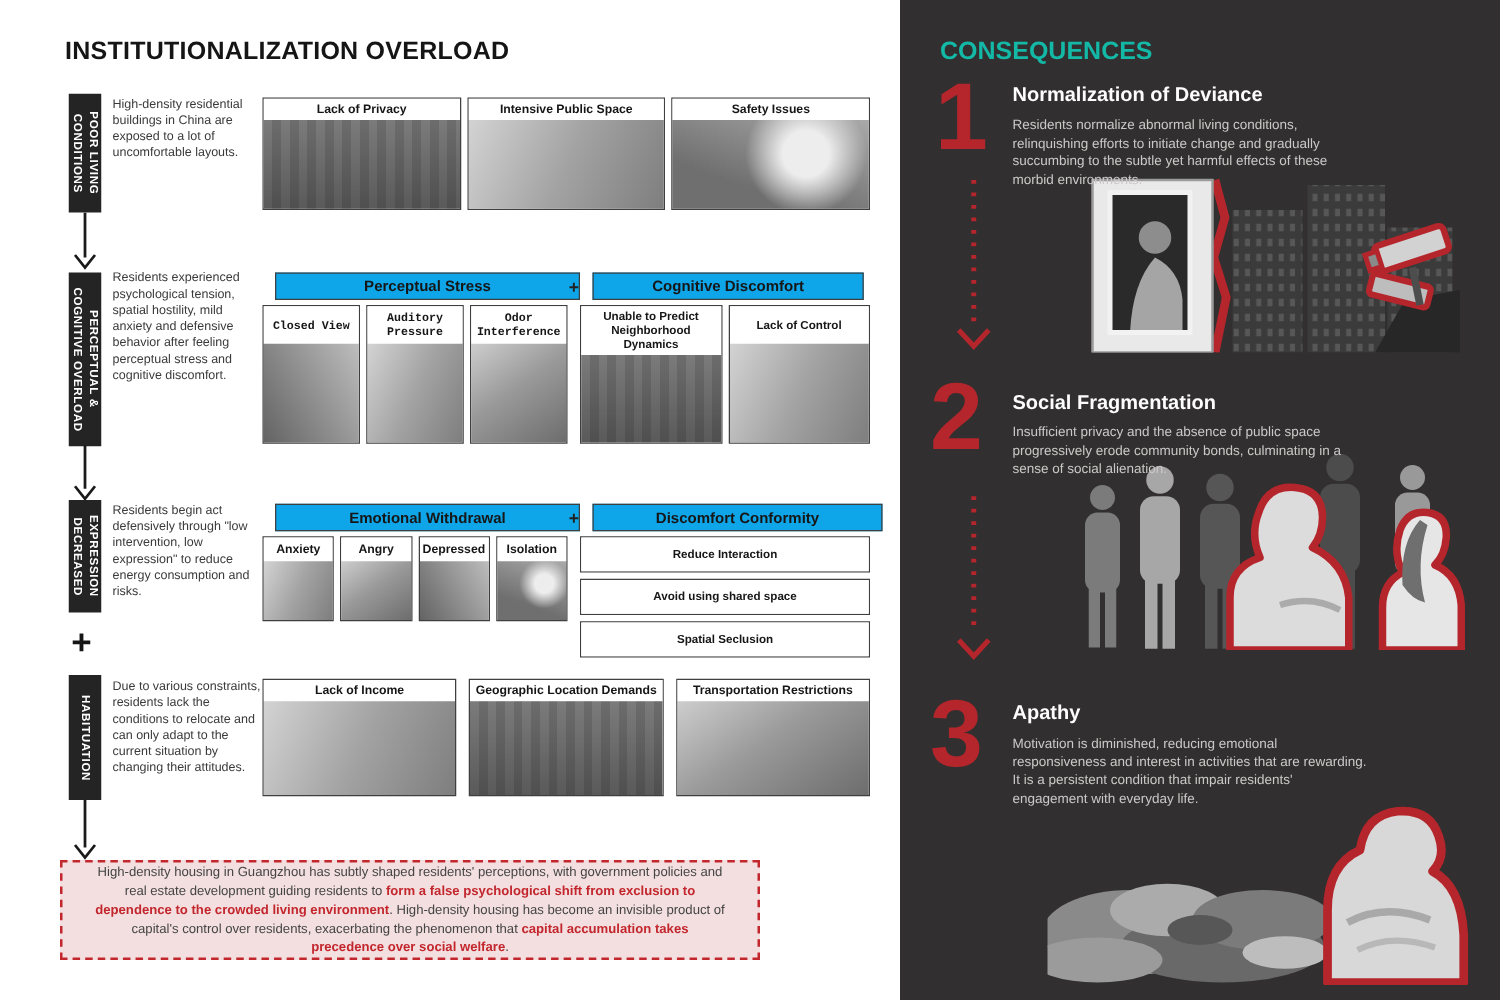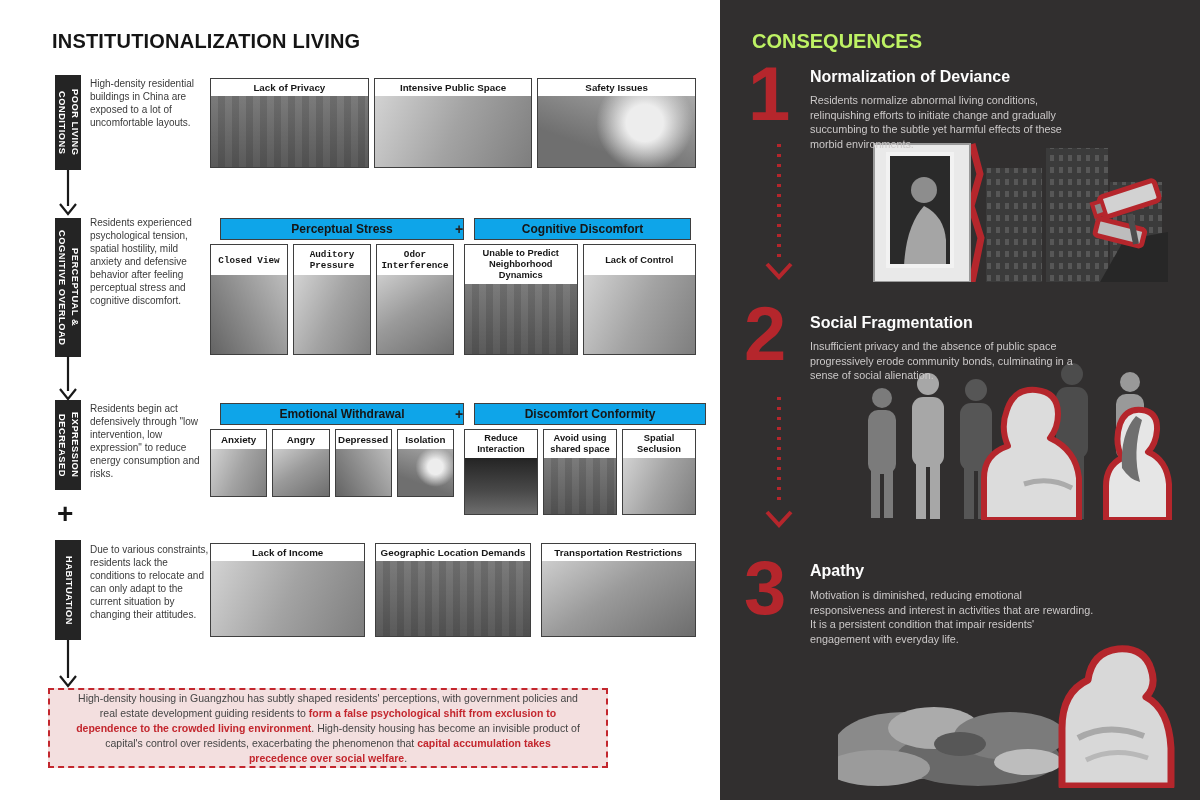--- a/index.html
+++ b/index.html
@@ -24,21 +24,21 @@
   .tilerow{position:absolute;display:flex;gap:5px;}
   .tile{flex:1;border:1.5px solid #3f3f3f;background:#fff;display:flex;flex-direction:column;box-sizing:border-box;}
   .tile-label{background:#fff;color:#161616;font-weight:700;font-size:9.8px;line-height:11px;
     display:flex;align-items:center;justify-content:center;text-align:center;padding:3px 2px;}
   .tile-img{flex:1;}
 
   .row1{left:210px;top:78px;width:486px;height:90px;}
   .row2a{left:210px;top:244px;width:244px;height:111px;font-family:Liberation Mono, monospace;}
   .row2b{left:464px;top:244px;width:232px;height:111px;}
   .row3a{left:210px;top:429px;width:244px;height:68px;}
-  .row3b{left:464px;top:429px;width:232px;height:86px;}
+  .row3b{left:464px;top:429px;width:232px;height:72px;flex-direction:column;}
   .row4{left:210px;top:543px;width:486px;height:94px;gap:10px;}
   .row2a .tile-label,.row2b .tile-label{min-height:24px;font-size:9.3px;}
   .row3a .tile-label{min-height:13px;}
   .row3b .tile-label{min-height:21px;font-size:9.3px;}
 
   .ghead{position:absolute;height:22px;background:#0ea5e9;border:1.5px solid #3f3f3f;box-sizing:border-box;
     display:flex;align-items:center;justify-content:center;font-size:12px;font-weight:700;color:#161616;margin-left:10px;}
   .gh2a{left:210px;top:218px;width:244px;} .gh2b{left:464px;top:218px;width:217px;}
   .gh3a{left:210px;top:403px;width:244px;} .gh3b{left:464px;top:403px;width:232px;}
   .gplus{position:absolute;width:10px;text-align:center;font-size:14px;font-weight:700;color:#222;}
@@ -58,39 +58,39 @@
   .ph-f{background:linear-gradient(240deg,#bdbdbd,#8b8b8b 55%,#636363);}
 
   
   .summary{position:absolute;left:48px;top:688px;width:560px;height:80px;background:#f3dfdf;
     border:2px dashed #c3272e;box-sizing:border-box;display:flex;align-items:center;justify-content:center;padding:6px 26px;}
   .summary p{margin:0;text-align:center;font-size:10.5px;line-height:15px;color:#454545;}
   .summary b{color:#c3272e;font-weight:700;}
 
   
   .right-panel{position:absolute;left:720px;top:0;width:480px;height:800px;background:#312f2f;color:#fff;}
-  .rp-title{position:absolute;left:32px;top:30px;font-size:20px;font-weight:800;color:#bef264;margin:0;}
+  .rp-title{position:absolute;left:32px;top:30px;font-size:20px;font-weight:800;color:#14b8a6;margin:0;}
   .cnum{position:absolute;font-size:76px;line-height:.85;font-weight:800;color:#b5262c;}
   .n1{left:28px;top:62px;} .n2{left:24px;top:302px;} .n3{left:24px;top:556px;}
   .chead{position:absolute;left:90px;font-size:16px;font-weight:700;color:#fdfdfd;margin:0;z-index:3;}
   .h1{top:68px;} .h2{top:314px;} .h3{top:562px;}
   .ctext{position:absolute;left:90px;width:272px;font-size:10.8px;line-height:14.6px;color:#cbc8c8;z-index:3;}
   .t1{top:93px;} .t2{top:339px;} .t3{top:588px;width:284px;}
   .dotarrow{position:absolute;left:42px;z-index:2;}
   .da1{top:142px;} .da2{top:395px;}
   .collage{position:absolute;z-index:1;}
   .cg1{left:148px;top:140px;} .cg2{left:104px;top:356px;} .cg3{left:118px;top:596px;}
 </style>
 </head>
 <body>
 
 <div class="stage">
 
   <section class="left-panel">
-    <h1 class="page-title">INSTITUTIONALIZATION LIVING</h1>
+    <h1 class="page-title">INSTITUTIONALIZATION OVERLOAD</h1>
 
     <div class="vlabel vl1">POOR LIVING CONDITIONS</div>
     <div class="desc d1">High-density residential buildings in China are exposed to a lot of uncomfortable layouts.</div>
     <div class="tilerow row1">
       <div class="tile">
         <div class="tile-label">Lack of Privacy</div>
         <div class="tile-img ph ph-c"></div>
       </div>
       <div class="tile">
         <div class="tile-label">Intensive Public Space</div>

